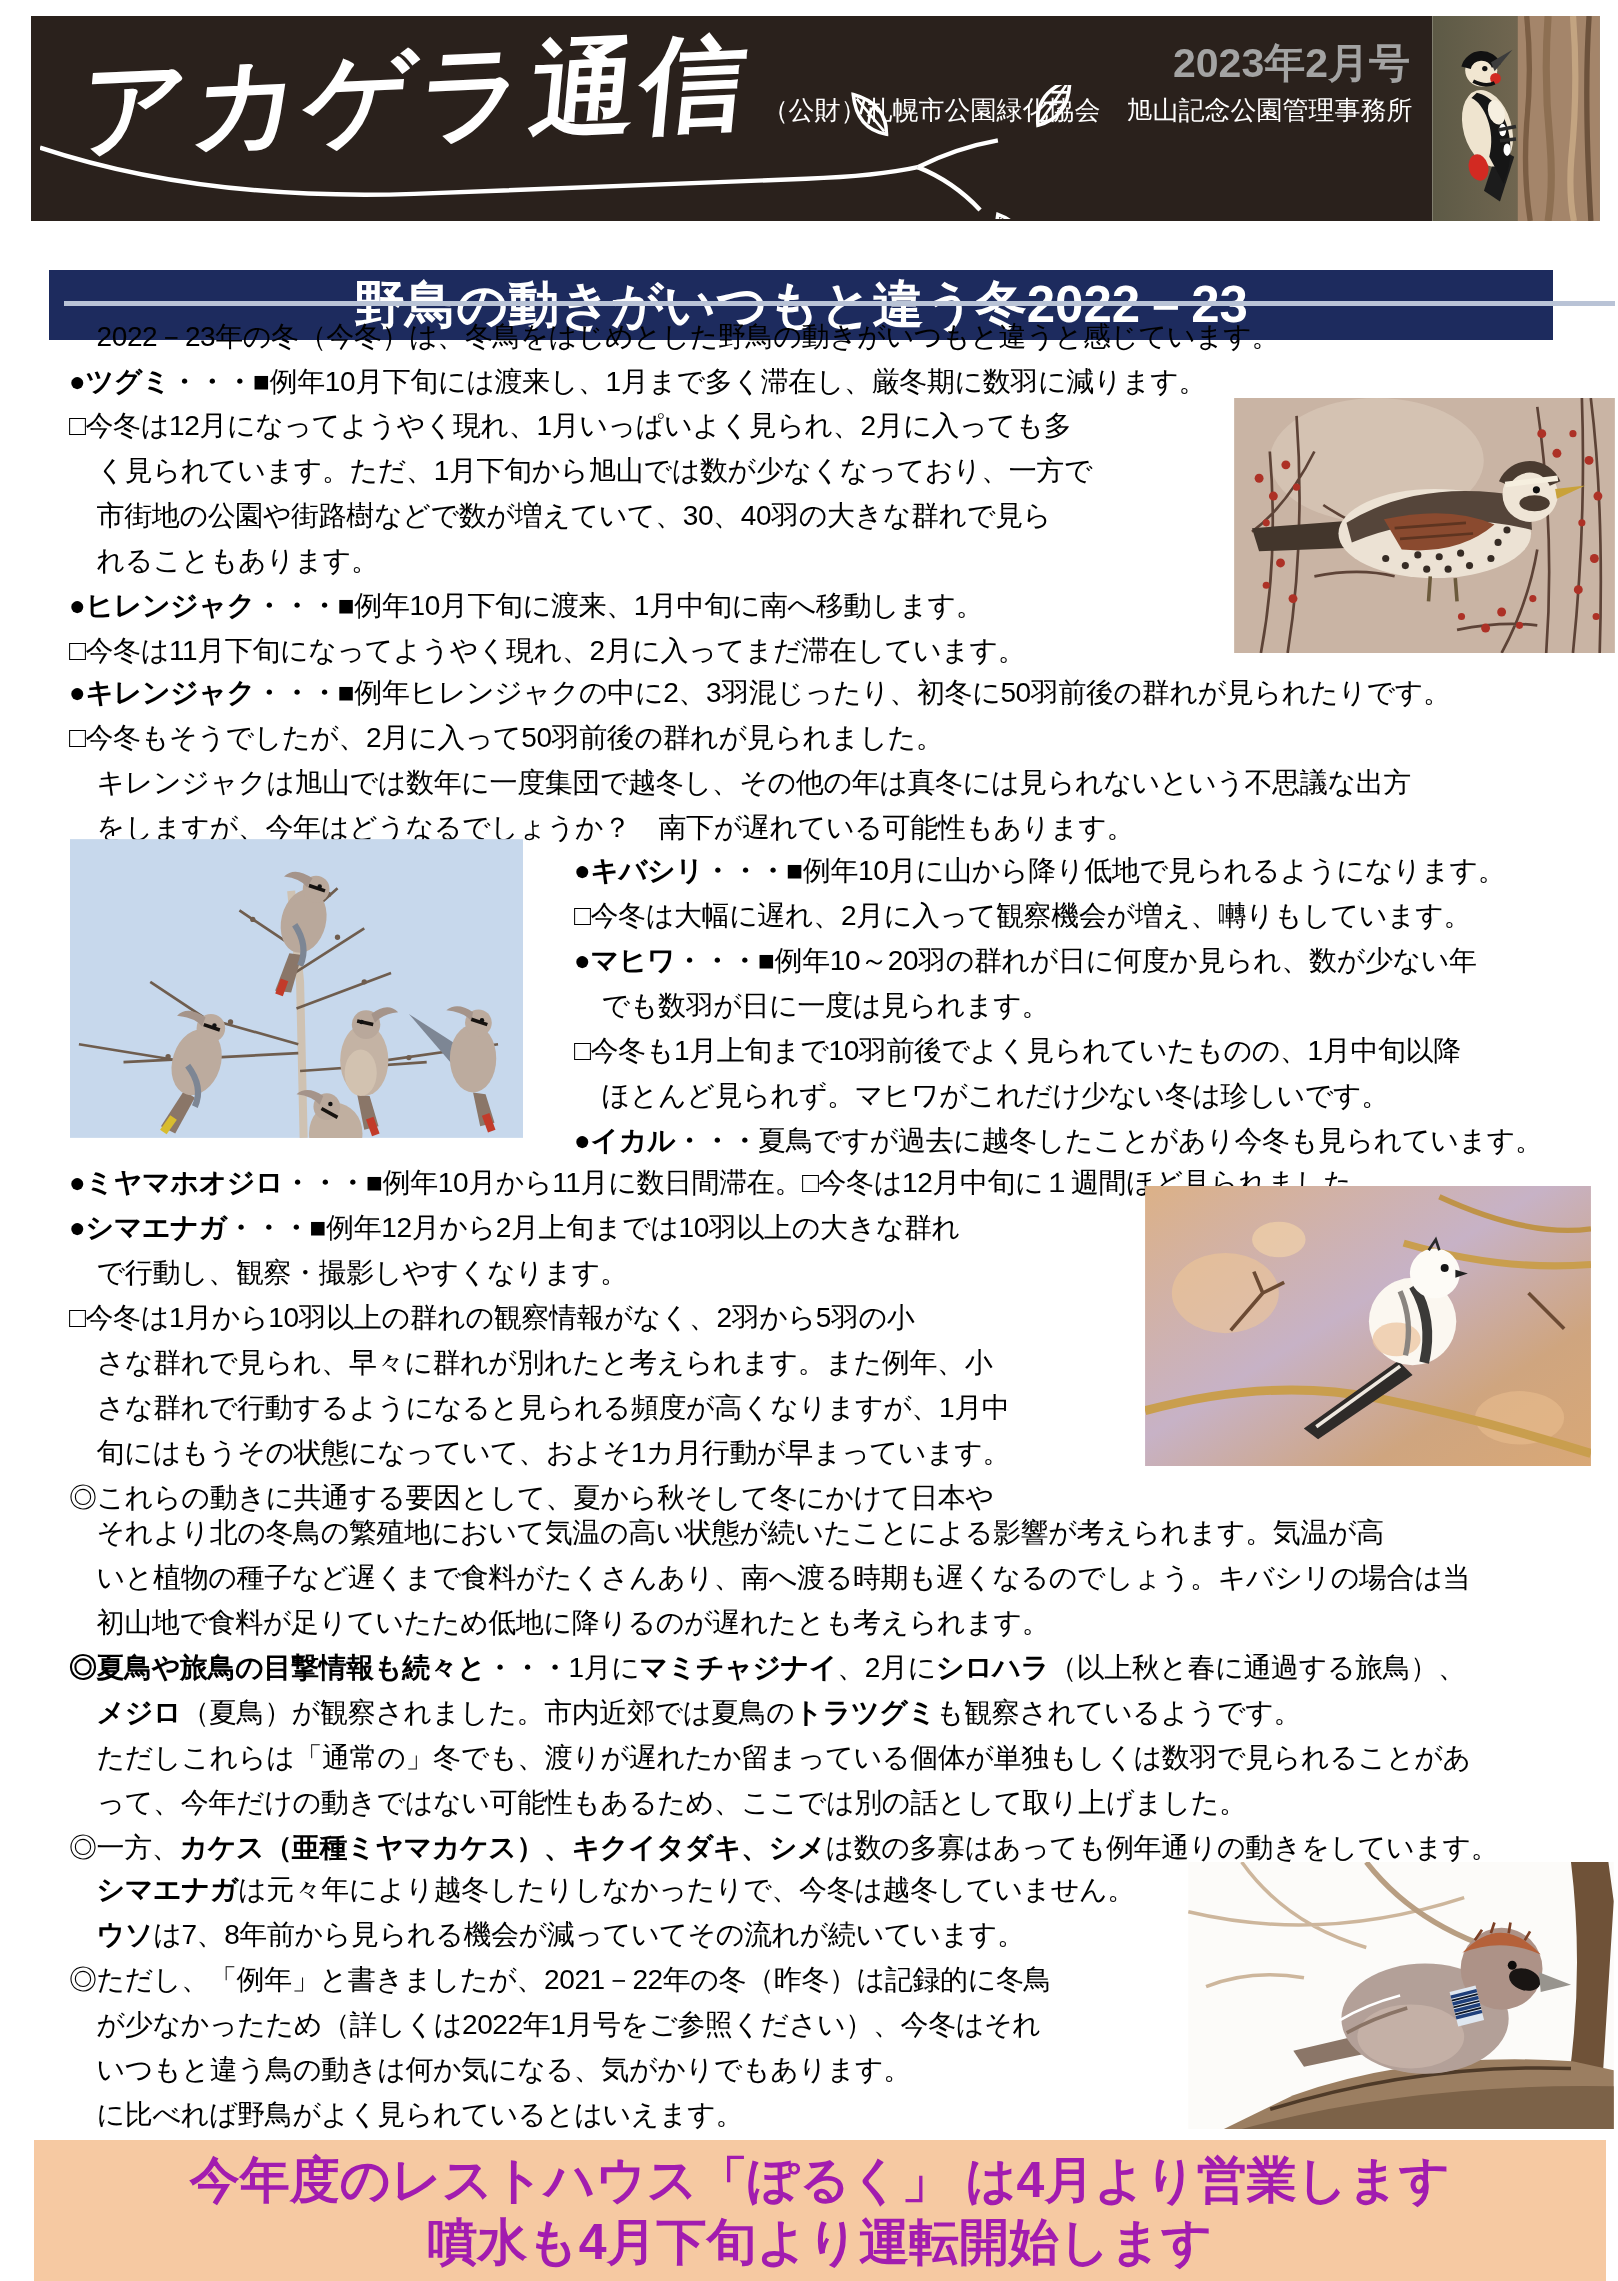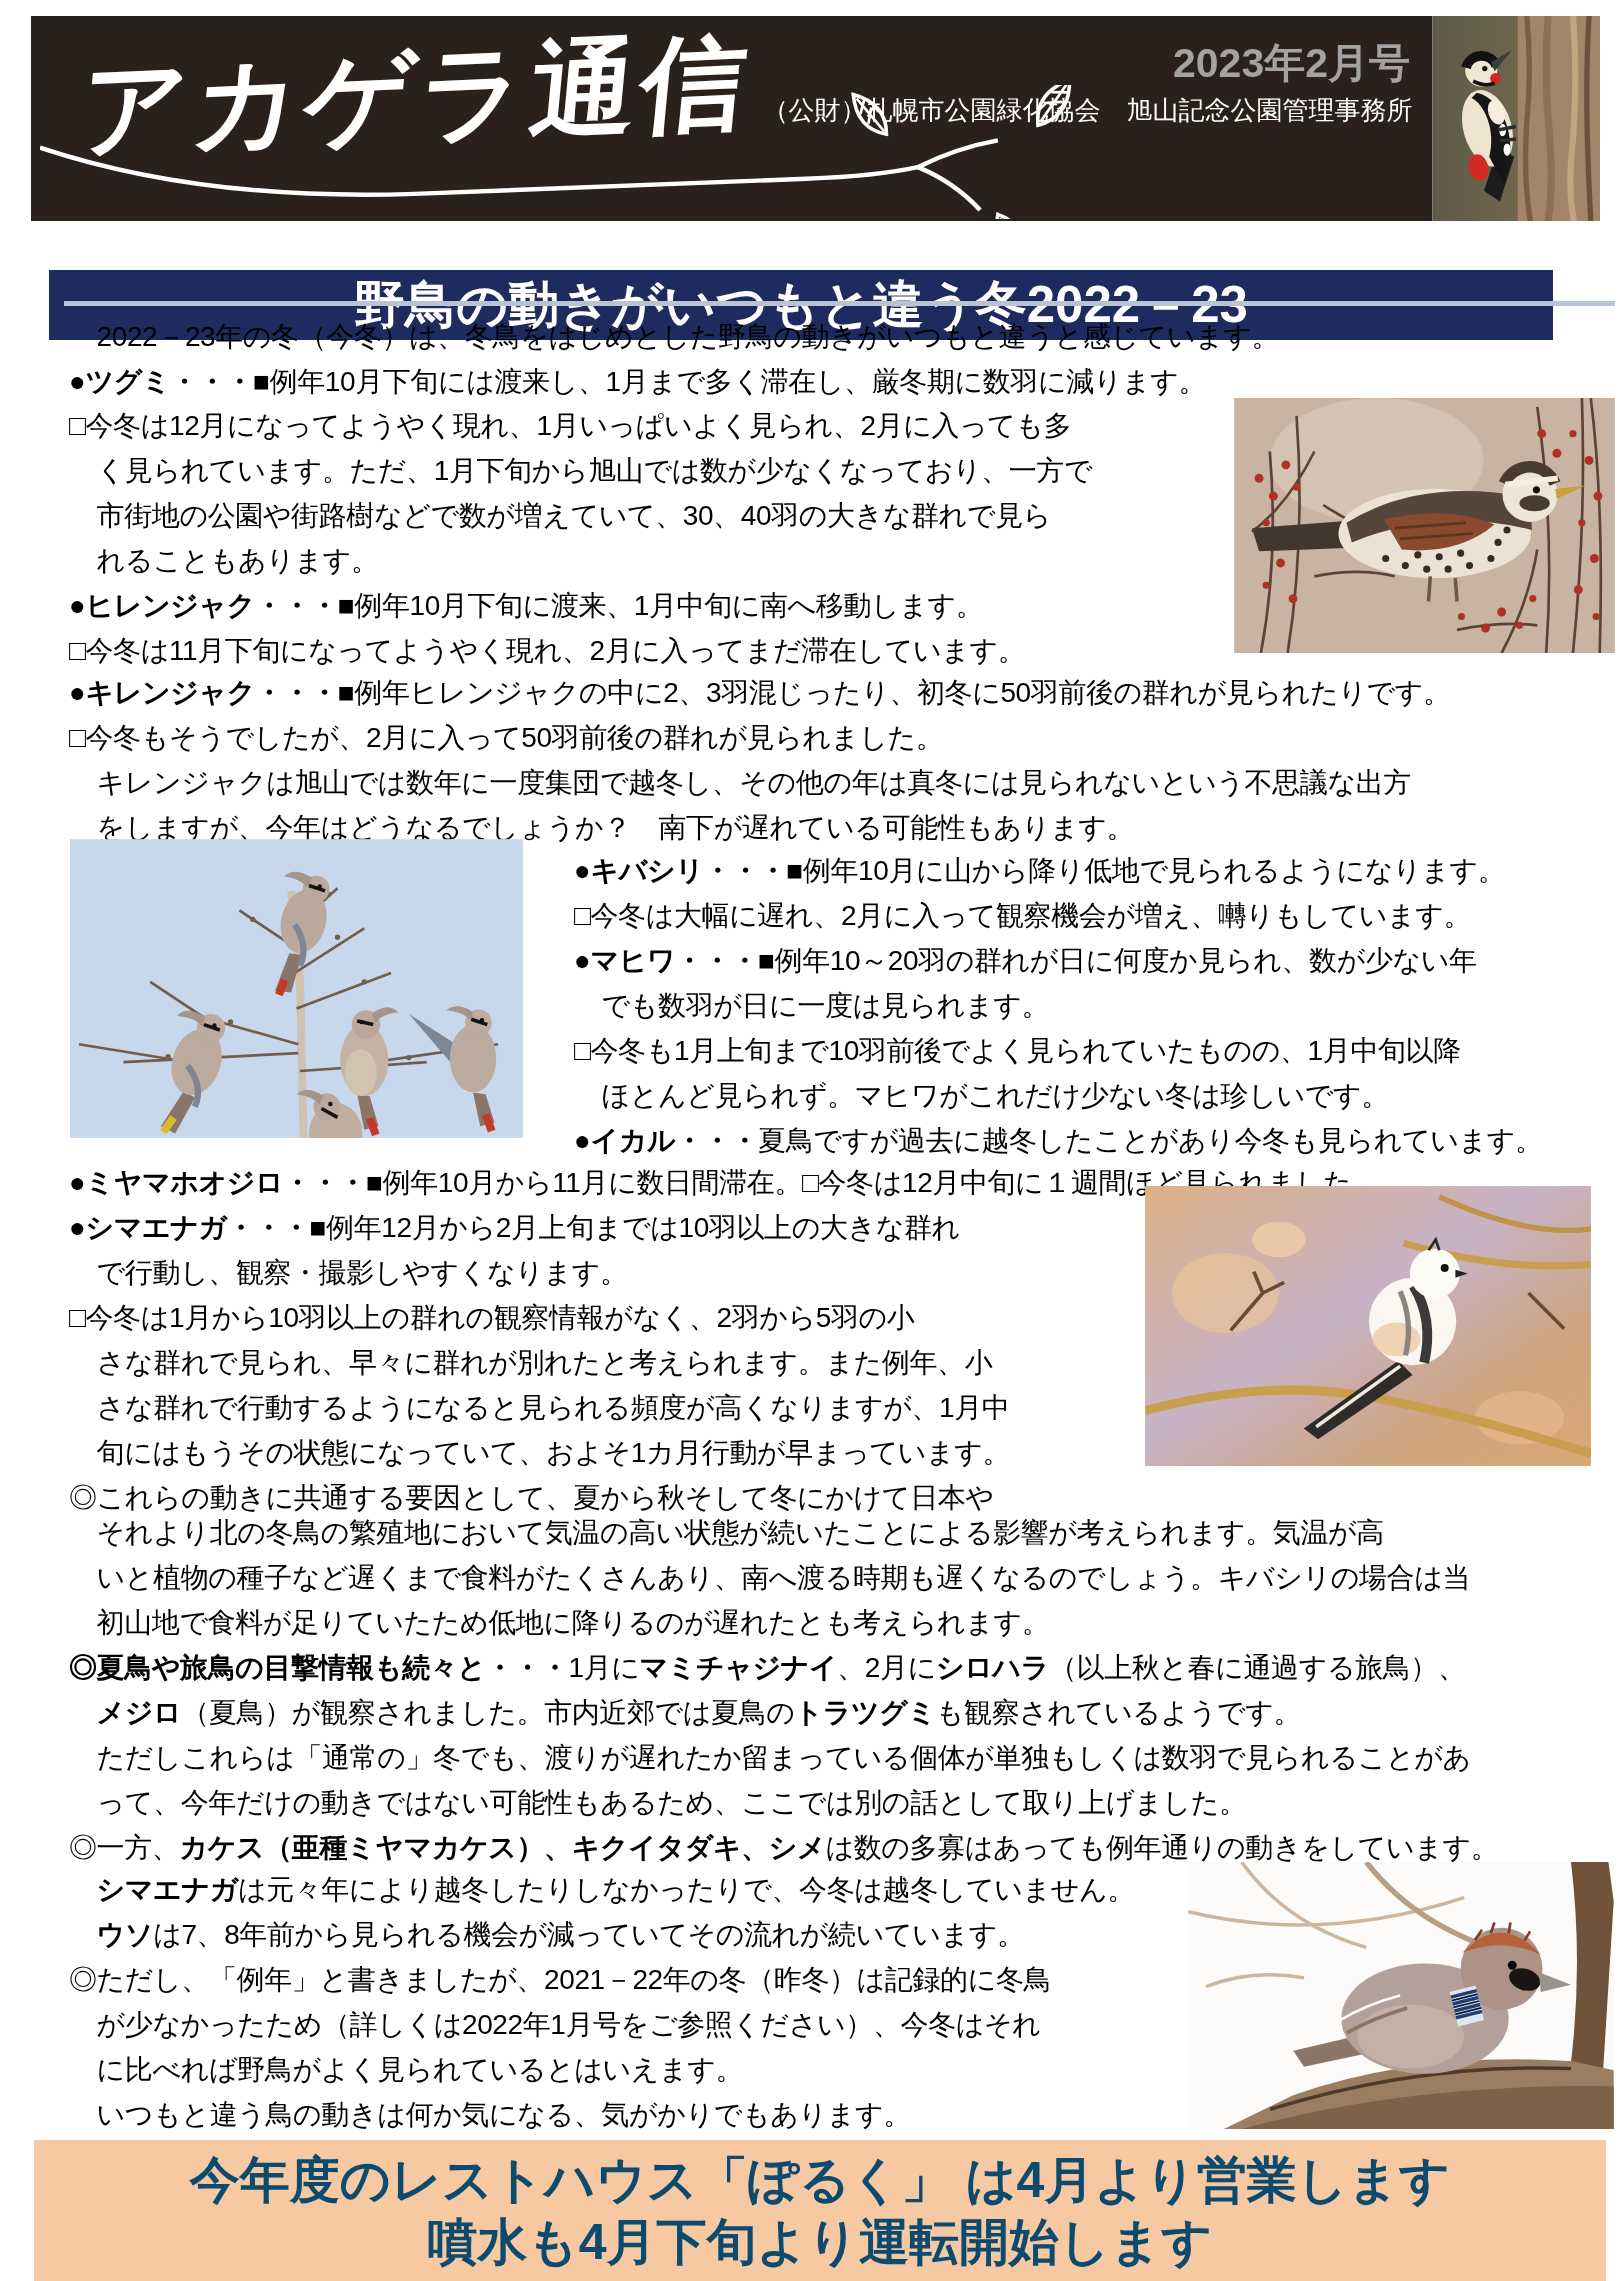--- a/index.html
+++ b/index.html
@@ -33,21 +33,21 @@
   #sec-final{left:49px;top:1867px;}
   
   .photo{position:absolute;overflow:hidden;}
   #photo-thrush{left:1234px;top:398px;width:381px;height:255px;}
   #photo-waxwings{left:70px;top:839px;width:453px;height:299px;}
   #photo-lttit{left:1145px;top:1186px;width:446px;height:280px;}
   #photo-jay{left:1188px;top:1862px;width:426px;height:267px;}
   
   #banner{position:absolute;left:34px;top:2140px;width:1572px;height:141px;background:#f6c9a2;
           text-align:center;padding-top:9px;box-sizing:border-box;}
-  #banner div{font-size:50px;font-weight:bold;line-height:62px;color:#0c4a6e;white-space:nowrap;}
+  #banner div{font-size:50px;font-weight:bold;line-height:62px;color:#a21caf;white-space:nowrap;}
 </style>
 </head>
 <body>
 
 <div id="page">
 
   <div id="header-band">
     <div id="masthead">アカゲラ通信</div>
     <div id="issue">2023年2月号</div>
     <div id="org">（公財）札幌市公園緑化協会　旭山記念公園管理事務所</div>
@@ -157,22 +157,22 @@
       <div class="tline"><span>　</span><span class="bold">メジロ</span><span>（夏鳥）が観察されました。市内近郊では夏鳥の</span><span class="bold">トラツグミ</span><span>も観察されているようです。</span></div>
       <div class="tline"><span>　ただしこれらは「通常の」冬でも、渡りが遅れたか留まっている個体が単独もしくは数羽で見られることがあ</span></div>
       <div class="tline"><span>　って、今年だけの動きではない可能性もあるため、ここでは別の話として取り上げました。</span></div>
       <div class="tline"><span>◎一方、</span><span class="bold">カケス（亜種ミヤマカケス）、キクイタダキ、シメ</span><span>は数の多寡はあっても例年通りの動きをしています。</span></div>
     </div>
   <div class="txt" id="sec-final">
       <div class="tline"><span>　</span><span class="bold">シマエナガ</span><span>は元々年により越冬したりしなかったりで、今冬は越冬していません。</span></div>
       <div class="tline"><span>　</span><span class="bold">ウソ</span><span>は7、8年前から見られる機会が減っていてその流れが続いています。</span></div>
       <div class="tline"><span>◎ただし、「例年」と書きましたが、2021－22年の冬（昨冬）は記録的に冬鳥</span></div>
       <div class="tline"><span>　が少なかったため（詳しくは2022年1月号をご参照ください）、今冬はそれ</span></div>
+      <div class="tline"><span>　いつもと違う鳥の動きは何か気になる、気がかりでもあります。</span></div>
       <div class="tline"><span>　に比べれば野鳥がよく見られているとはいえます。</span></div>
-      <div class="tline"><span>　いつもと違う鳥の動きは何か気になる、気がかりでもあります。</span></div>
     </div>
 
   <div class="photo" id="photo-thrush" aria-label="dusky-thrush-with-red-berries">
     <svg width="381" height="255" viewBox="0 0 427 286">
       <rect width="427" height="286" fill="#c9b4a4"></rect>
       <ellipse cx="160" cy="70" rx="120" ry="70" fill="#d8c7b8" opacity="0.7"></ellipse>
       <g stroke="#5d4337" stroke-width="3" fill="none">
         <path d="M30,286 Q50,180 40,60 M60,286 Q80,160 70,20 M20,150 Q60,120 90,60"></path>
         <path d="M350,286 Q360,150 340,10 M380,286 Q395,140 390,0 M410,286 Q415,120 400,0"></path>
         <path d="M300,286 Q330,230 340,170 M250,260 Q300,250 340,255"></path>

